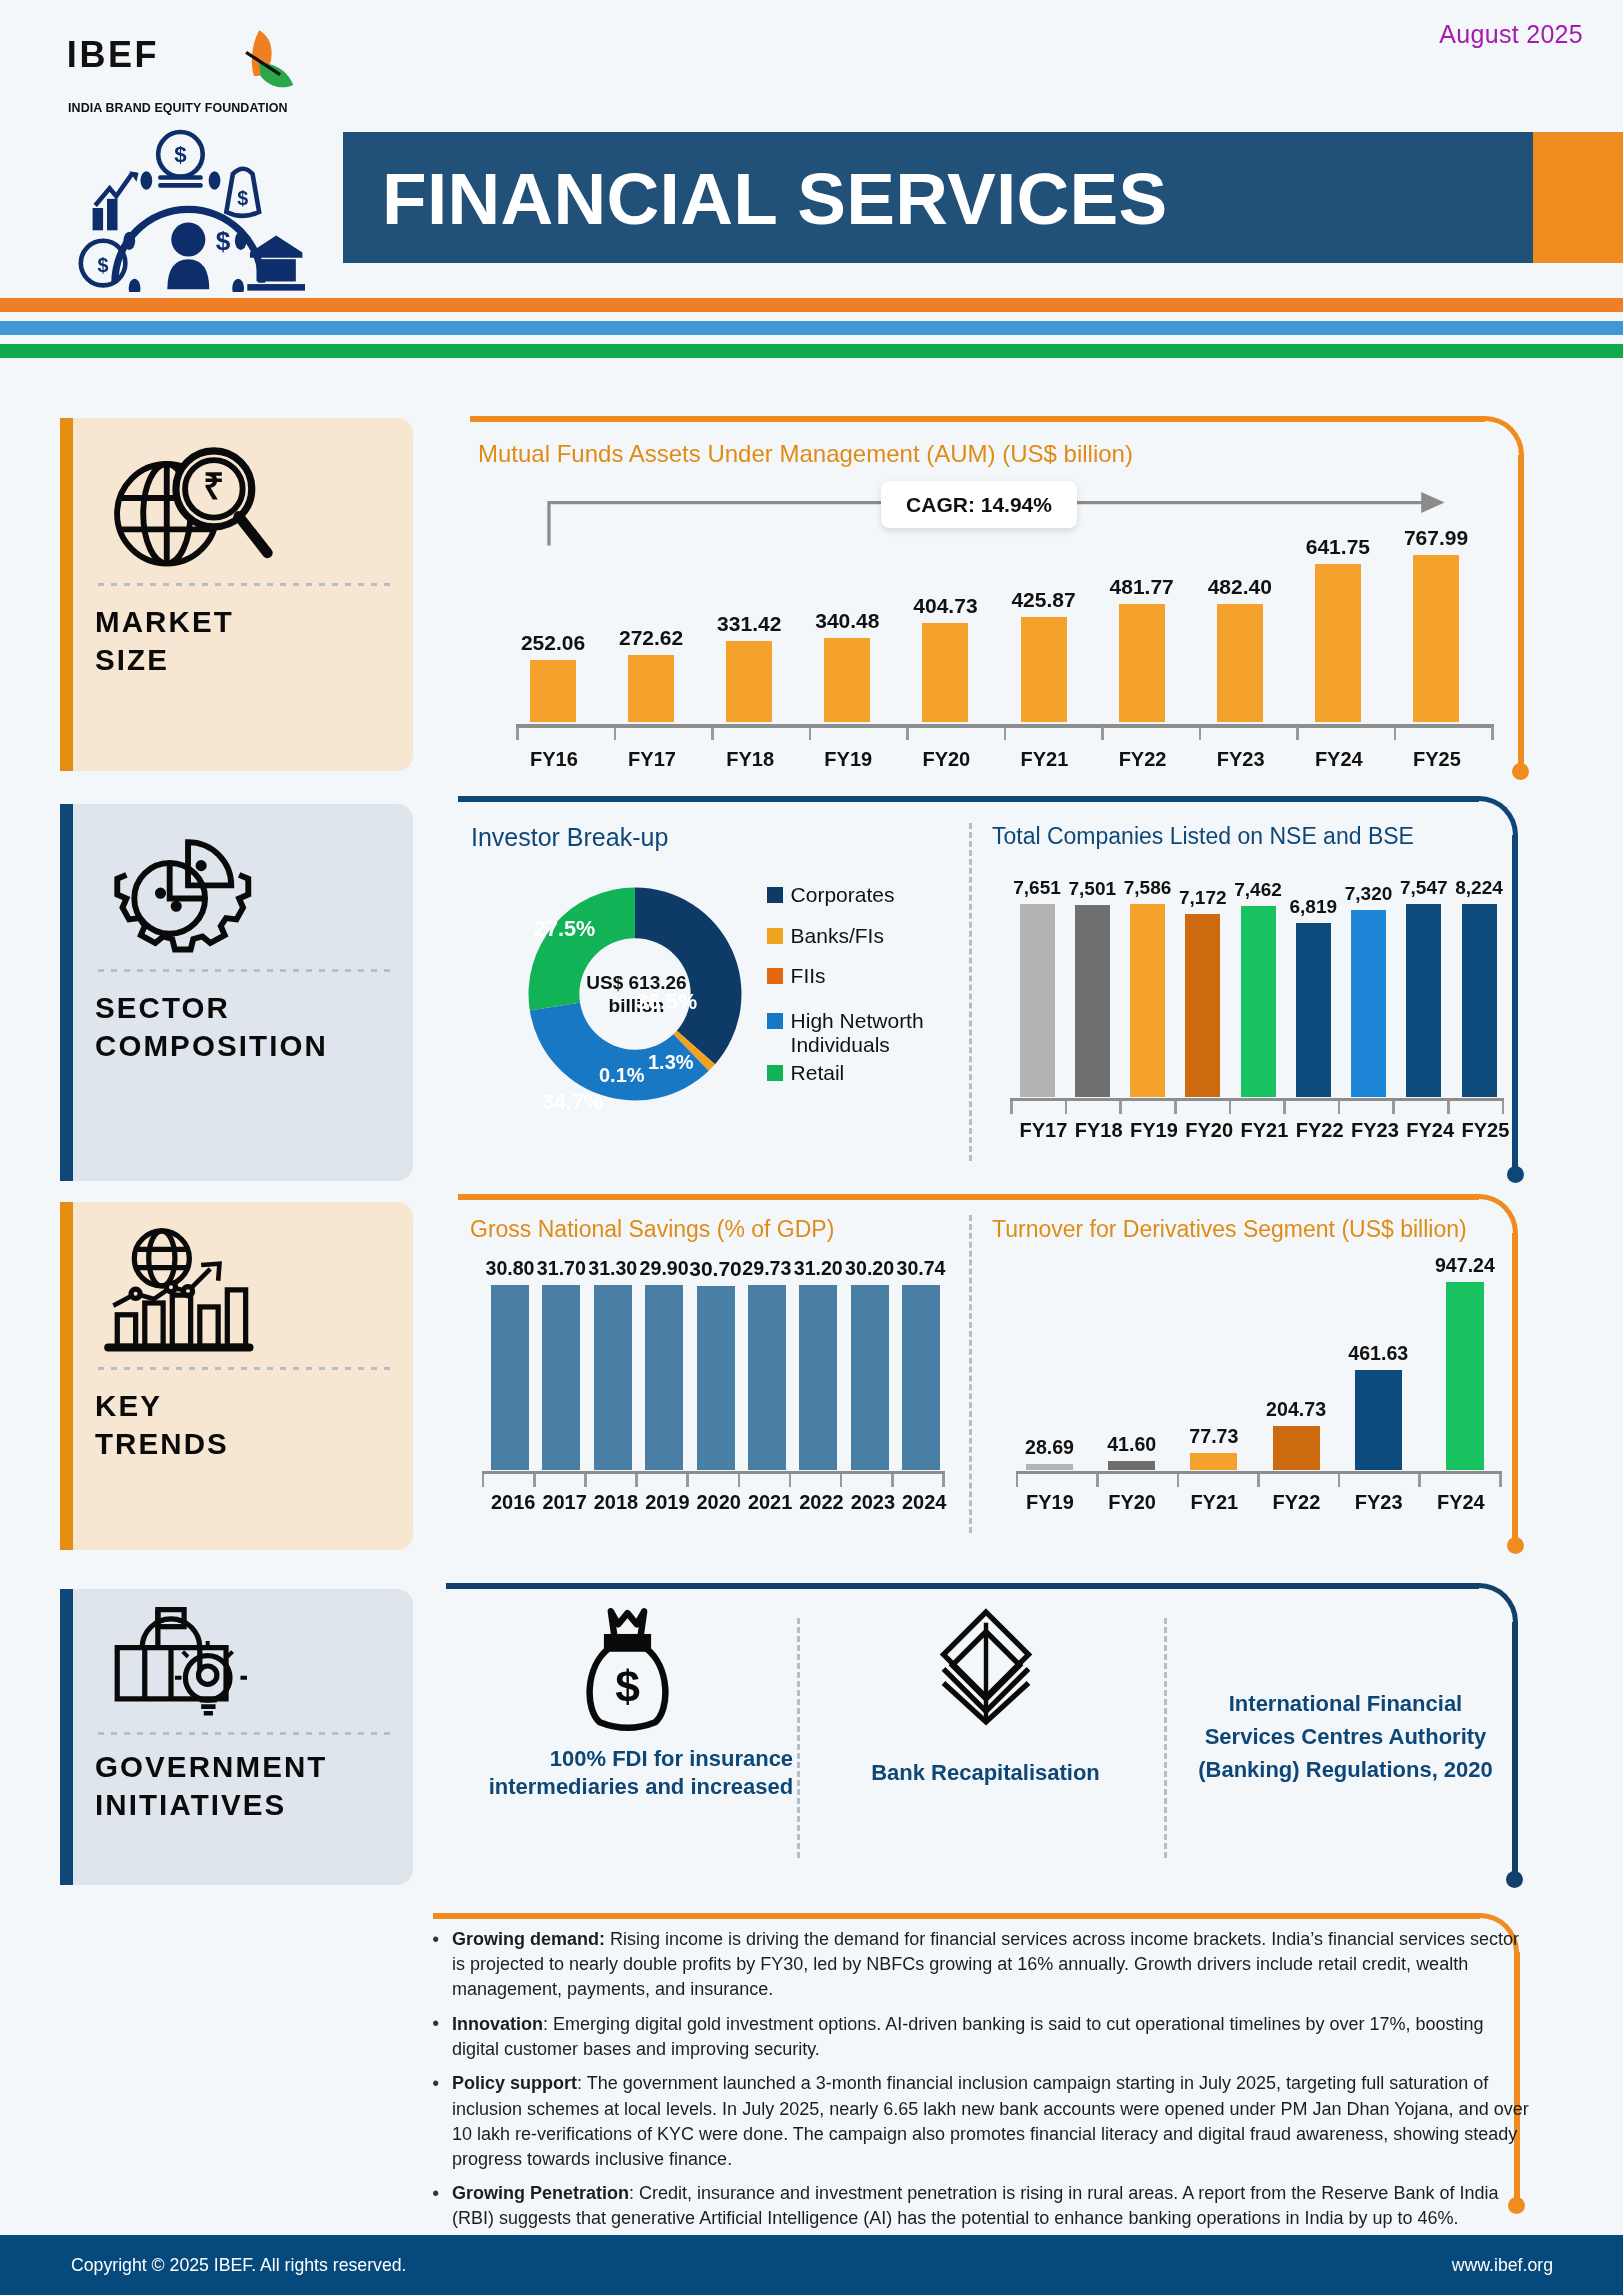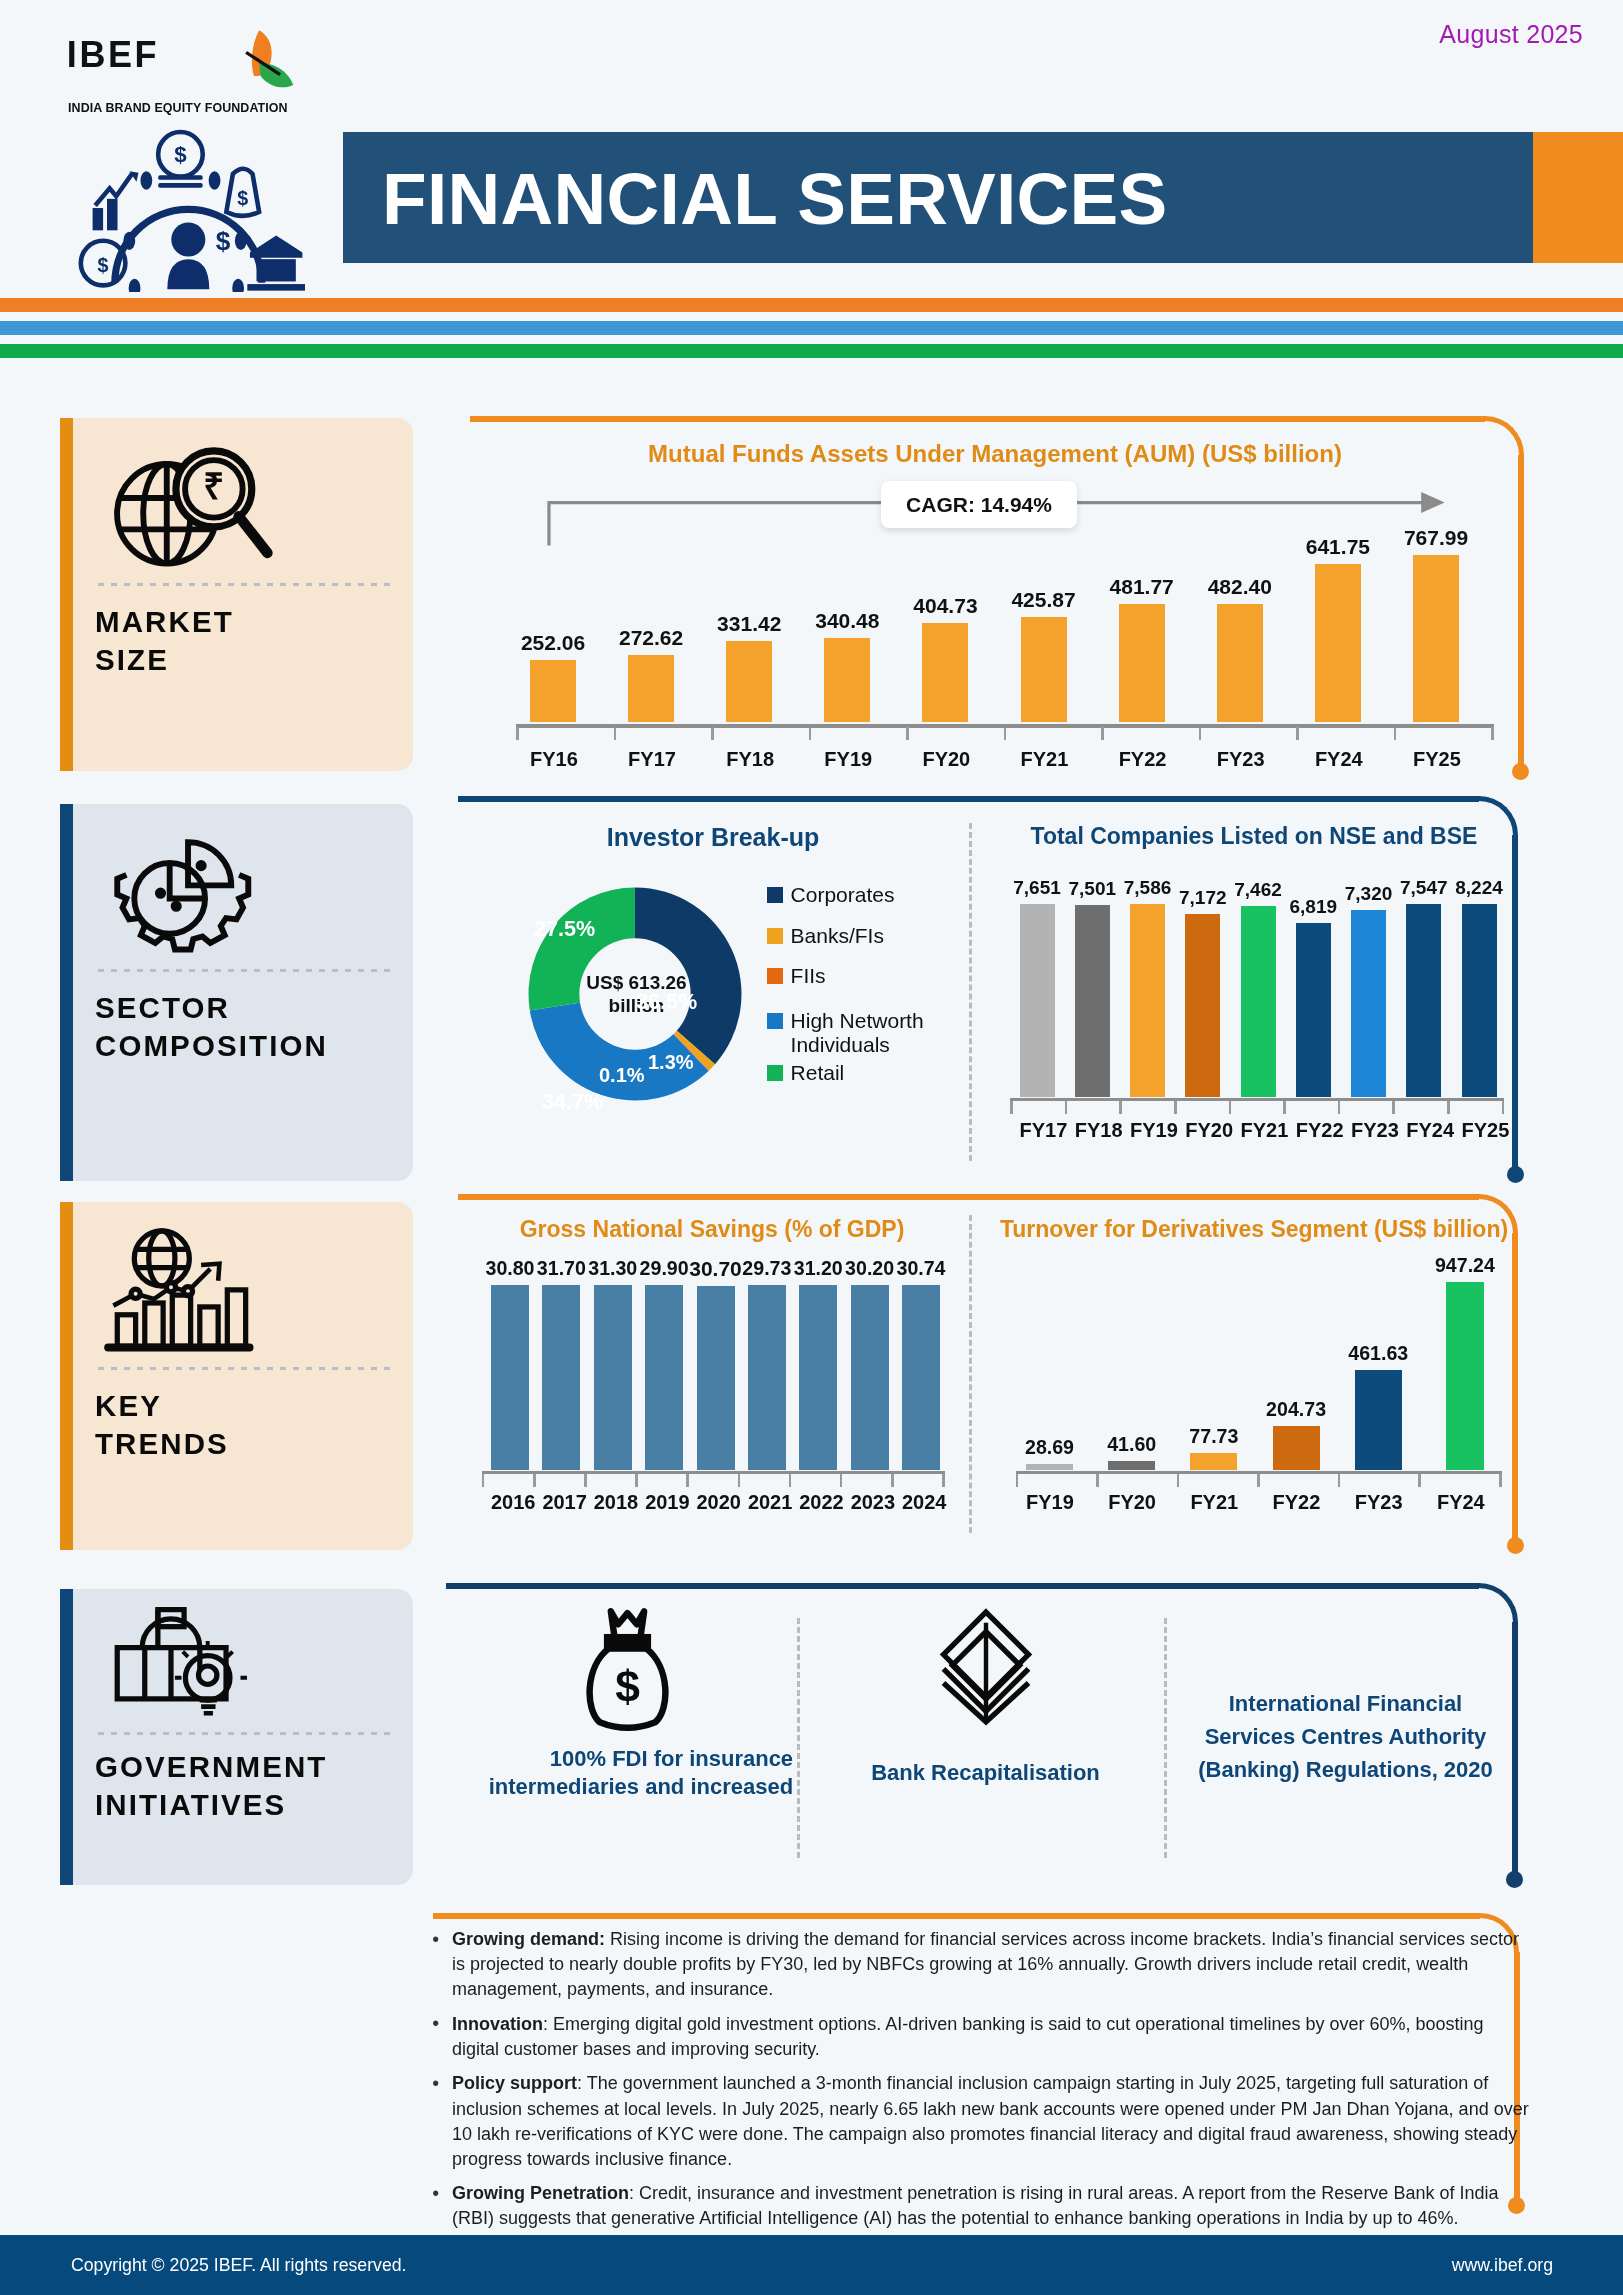--- a/index.html
+++ b/index.html
@@ -76,21 +76,21 @@
   .bracket { position: absolute; pointer-events: none; }
   .bracket .top { position: absolute; left: 0; top: 0; height: 5.9px; }
   .bracket .corner {
     position: absolute; top: 0; width: 39px; height: 39px;
     border-top: 5.9px solid; border-right: 5.9px solid;
     border-top-right-radius: 39px;
   }
   .bracket .right { position: absolute; top: 39px; width: 5.9px; }
   .bracket .dot { position: absolute; width: 17px; height: 17px; border-radius: 50%; }
 
-  .chart-title { text-align: center; font-weight: 700; }
+  .chart-title { text-align: left; font-weight: 400; }
 
   
   .bars { position: relative; display: flex; align-items: flex-end; justify-content: space-between; }
   .bar-col { display: flex; flex-direction: column; align-items: center; justify-content: flex-end; height: 100%; }
   .bar-val { font-weight: 700; color: #111; white-space: nowrap; }
   .bar-rect { width: 100%; }
   .axis-line { position: absolute; left: 0; right: 0; height: 3.9px; background: #8d8d8d; }
   .ticks { position: absolute; left: 0; right: 0; display: flex; justify-content: space-between; }
   .ticks i { display: block; width: 2.6px; height: 13px; background: #9a9a9a; }
   .xlabels { display: flex; justify-content: space-between; }
@@ -631,21 +631,21 @@
 
   <div class="bracket" style="left:433px;top:1913px;width:1113px;height:319px">
     <div class="top" style="width:1047px;background:#ef8b1f"></div>
     <div class="corner" style="left:1047px;border-color:#ef8b1f"></div>
     <div class="right" style="left:1081px;height:249px;background:#ef8b1f"></div>
     <div class="dot" style="left:1075px;top:284px;background:#ef8b1f"></div>
   </div>
 
   <ul class="bullets" id="adv-bullets" style="left:427px;top:1927px;width:1106px">
       <li><b>Growing demand:</b><span> Rising income is driving the demand for financial services across income brackets. India’s financial services sector is projected to nearly double profits by FY30, led by NBFCs growing at 16% annually. Growth drivers include retail credit, wealth management, payments, and insurance.</span></li>
-      <li><b>Innovation</b><span>: Emerging digital gold investment options. AI-driven banking is said to cut operational timelines by over 60%, boosting digital customer bases and improving security.</span></li>
+      <li><b>Innovation</b><span>: Emerging digital gold investment options. AI-driven banking is said to cut operational timelines by over 17%, boosting digital customer bases and improving security.</span></li>
       <li><b>Policy support</b><span>: The government launched a 3-month financial inclusion campaign starting in July 2025, targeting full saturation of inclusion schemes at local levels. In July 2025, nearly 6.65 lakh new bank accounts were opened under PM Jan Dhan Yojana, and over 10 lakh re-verifications of KYC were done. The campaign also promotes financial literacy and digital fraud awareness, showing steady progress towards inclusive finance.</span></li>
       <li><b>Growing Penetration</b><span>: Credit, insurance and investment penetration is rising in rural areas. A report from the Reserve Bank of India (RBI) suggests that generative Artificial Intelligence (AI) has the potential to enhance banking operations in India by up to 46%.</span></li>
     </ul>
 
   <div class="footer">
     <span>Copyright © 2025 IBEF. All rights reserved.</span>
     <span>www.ibef.org</span>
   </div>
 
 </div>

